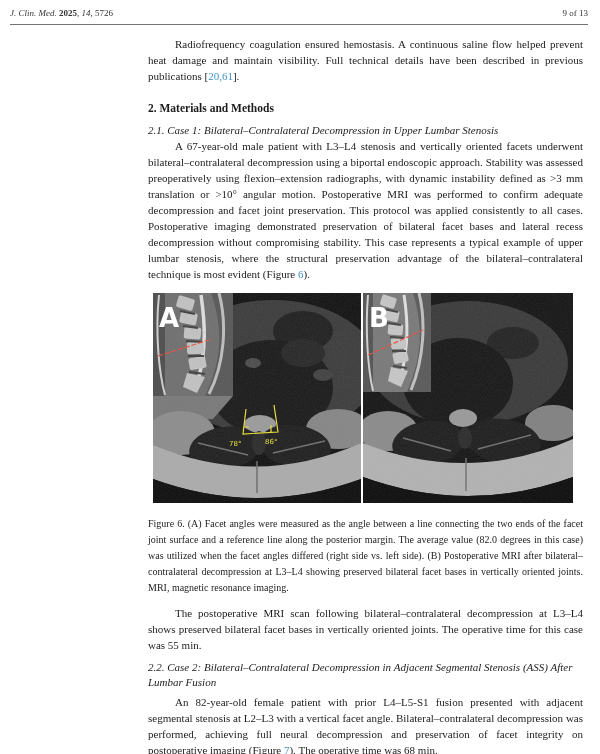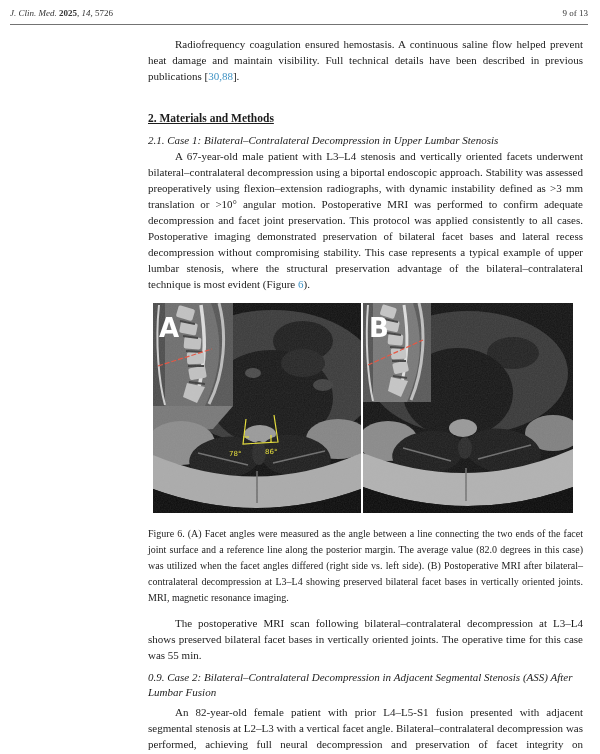--- a/index.html
+++ b/index.html
@@ -13,21 +13,21 @@
   .journal-ref .it { font-style:italic; }
   .journal-ref .bd { font-weight:bold; }
   .header-rule { position:absolute; top:24px; left:10px; right:12px;
                  border-top:1px solid #737373; }
 
   .content { position:absolute; left:148px; top:36px; width:435px; }
 
   p.body { font-size:11px; line-height:16px; text-align:justify; text-indent:27px; }
   .cite { color:#3e92c4; }
 
-  h2.sec { font-size:11.5px; font-weight:bold; margin-top:27px; line-height:15px;text-decoration:underline; }
+  h2.sec { font-size:11.5px; font-weight:bold; margin-top:17px; line-height:15px; }
   h3.subsec { font-size:11px; font-weight:normal; font-style:italic; margin-top:7px; line-height:15px; }
 
   p.after-h { margin-top:0; }
   p.post-fig { margin-top:9px; }
   p.last { margin-top:4px; }
 
   .figure { margin-top:11px; margin-left:5px; width:420px; height:210px;
             display:flex; gap:2px; }
   .figure svg { display:block; }
 
@@ -44,21 +44,21 @@
 
   <div class="header">
     <span class="journal-ref"><span class="it">J. Clin. Med.</span>
       <span class="bd">2025</span><span>, </span><span class="it">14</span><span>, </span><span>5726</span></span>
     <span>9 of 13</span>
   </div>
   <div class="header-rule"></div>
 
   <div class="content">
 
-    <p class="body"><span>Radiofrequency coagulation ensured hemostasis. A continuous saline flow helped prevent heat damage and maintain visibility. Full technical details have been described in previous publications [</span><span class="cite">30,88</span><span>].</span></p>
+    <p class="body"><span>Radiofrequency coagulation ensured hemostasis. A continuous saline flow helped prevent heat damage and maintain visibility. Full technical details have been described in previous publications [</span><span class="cite">20,61</span><span>].</span></p>
 
     <h2 class="sec">2. Materials and Methods</h2>
 
     <h3 class="subsec">2.1. Case 1: Bilateral–Contralateral Decompression in Upper Lumbar Stenosis</h3>
 
     <p class="body after-h"><span>A 67-year-old male patient with L3–L4 stenosis and vertically oriented facets underwent bilateral–contralateral decompression using a biportal endoscopic approach. Stability was assessed preoperatively using flexion–extension radiographs, with dynamic instability defined as &gt;3 mm translation or &gt;10° angular motion. Postoperative MRI was performed to confirm adequate decompression and facet joint preservation. This protocol was applied consistently to all cases. Postoperative imaging demonstrated preservation of bilateral facet bases and lateral recess decompression without compromising stability. This case represents a typical example of upper lumbar stenosis, where the structural preservation advantage of the bilateral–contralateral technique is most evident (Figure </span><span class="cite">6</span><span>).</span></p>
 
     <div class="figure">
 
       <svg width="208" height="210" viewBox="0 0 208 210">
@@ -170,18 +170,18 @@
         </g>
         <rect width="210" height="210" filter="url(#noiseB)" opacity="0.5"></rect>
         <text class="mri-label" x="6" y="34">B</text>
       </svg>
     </div>
 
     <p class="caption"><span class="bd">Figure 6.</span><span> (</span><span class="bd">A</span><span>) Facet angles were measured as the angle between a line connecting the two ends of the facet joint surface and a reference line along the posterior margin. The average value (82.0 degrees in this case) was utilized when the facet angles differed (right side vs. left side). (</span><span class="bd">B</span><span>) Postoperative MRI after bilateral–contralateral decompression at L3–L4 showing preserved bilateral facet bases in vertically oriented joints. MRI, magnetic resonance imaging.</span></p>
 
     <p class="body post-fig">The postoperative MRI scan following bilateral–contralateral decompression at L3–L4 shows preserved bilateral facet bases in vertically oriented joints. The operative time for this case was 55 min.</p>
 
-    <h3 class="subsec">0.9. Case 2: Bilateral–Contralateral Decompression in Adjacent Segmental Stenosis (ASS) After Lumbar Fusion</h3>
+    <h3 class="subsec">2.2. Case 2: Bilateral–Contralateral Decompression in Adjacent Segmental Stenosis (ASS) After Lumbar Fusion</h3>
 
     <p class="body last"><span>An 82-year-old female patient with prior L4–L5-S1 fusion presented with adjacent segmental stenosis at L2–L3 with a vertical facet angle. Bilateral–contralateral decompression was performed, achieving full neural decompression and preservation of facet integrity on postoperative imaging (Figure </span><span class="cite">7</span><span>). The operative time was 68 min.</span></p>
 
   </div>
 </div>
 
 </body></html>

